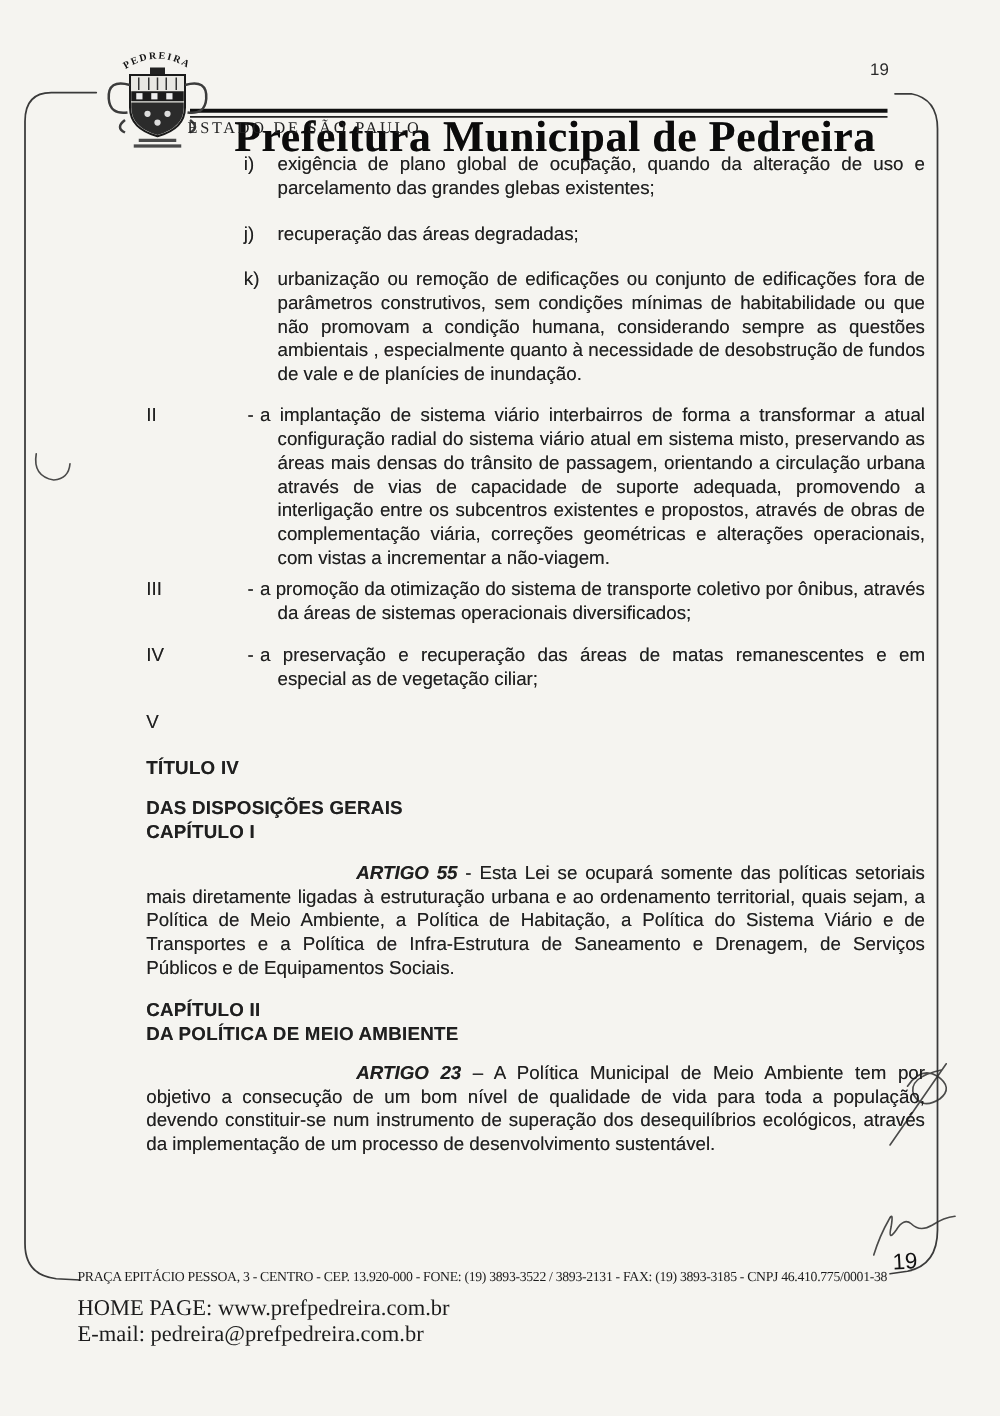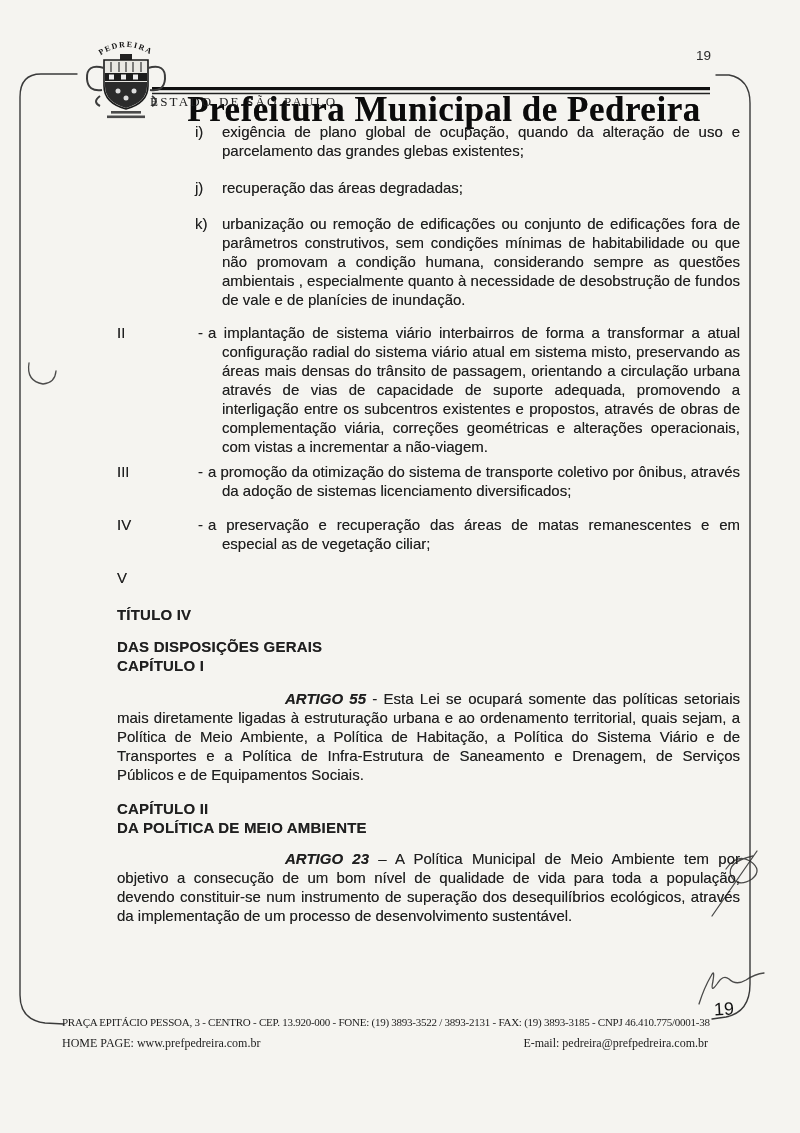--- a/index.html
+++ b/index.html
@@ -47,22 +47,22 @@
   .mb6{margin-bottom:6px}
 
   
   .footer-line1 {
     position:absolute; left:62px; top:1016px; width:668px; white-space:nowrap;
     font-family:"Liberation Serif", serif; font-size:11px; letter-spacing:-.25px;
     color:#1c1c1c;
   }
   .footer-line2 {
     position:absolute; left:62px; top:1036px; width:646px;
-    display:flex; justify-content:space-between;
-    font-family:"Liberation Serif", serif; font-size:12px; color:#1c1c1c;
+    display:flex; justify-content:flex-start;
+    font-family:"Liberation Serif", serif; font-size:18px; color:#1c1c1c;flex-direction:column;
   }
 
   
   .stamp-19 {
     position:absolute; left:714px; top:999px; font-size:18px; color:#111;
     transform:rotate(-3deg); font-family:"Liberation Sans", sans-serif;
   }
 
   .overlay { position:absolute; left:0; top:0; pointer-events:none; }
 </style>
@@ -143,21 +143,21 @@
       <span class="lbl">k)</span>
       <span class="txt">urbanização ou remoção de edificações ou conjunto de edificações fora de parâmetros construtivos, sem condições mínimas de habitabilidade ou que não promovam a condição humana, considerando sempre as questões ambientais , especialmente quanto à necessidade de desobstrução de fundos de vale e de planícies de inundação.</span>
     </div>
 
     <div class="ritem mb6">
       <span class="lbl">II</span>
       <span class="txt"><span class="dash">-</span><span>a implantação de sistema viário interbairros de forma a transformar a atual configuração radial do sistema viário atual em sistema misto, preservando as áreas mais densas do trânsito de passagem, orientando a circulação urbana através de vias de capacidade de suporte adequada, promovendo a interligação entre os subcentros existentes e propostos, através de obras de complementação viária, correções geométricas e alterações operacionais, com vistas a incrementar a não-viagem.</span></span>
     </div>
     <div class="ritem mb15">
       <span class="lbl">III</span>
-      <span class="txt"><span class="dash">-</span><span>a promoção da otimização do sistema de transporte coletivo por ônibus, através da adoção de sistemas licenciamento diversificados;</span></span>
+      <span class="txt"><span class="dash">-</span><span>a promoção da otimização do sistema de transporte coletivo por ônibus, através da áreas de sistemas operacionais diversificados;</span></span>
     </div>
     <div class="ritem mb15">
       <span class="lbl">IV</span>
       <span class="txt"><span class="dash">-</span><span>a preservação e recuperação das áreas de matas remanescentes e em especial as de vegetação ciliar;</span></span>
     </div>
     <div class="ritem mb18">
       <span class="lbl">V</span>
     </div>
 
     <div class="heading mb13">

